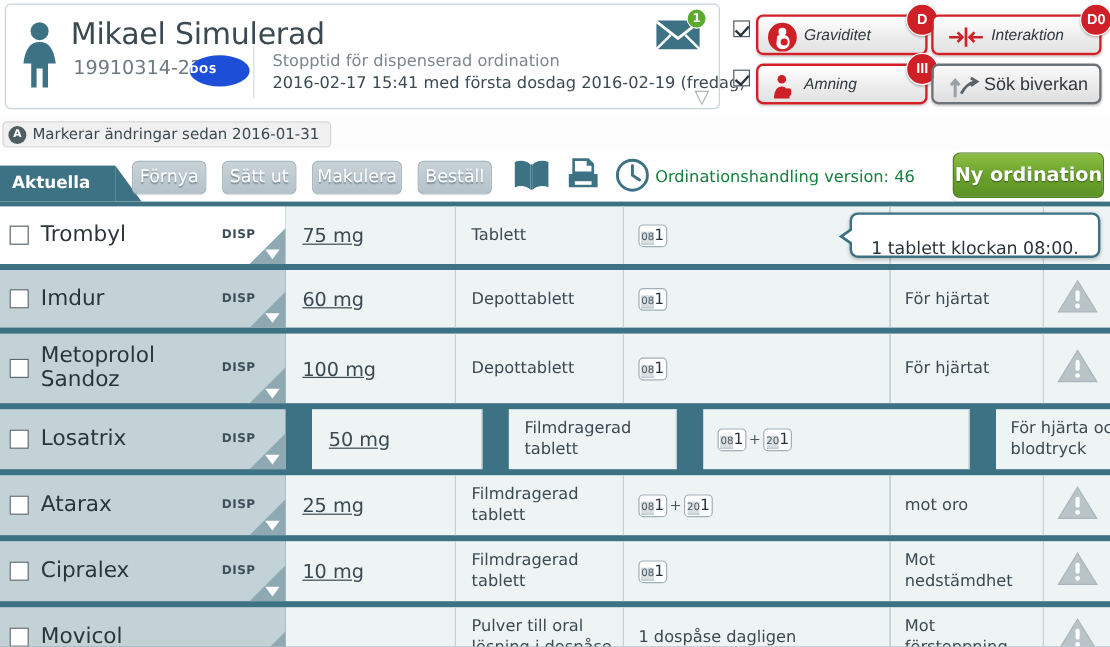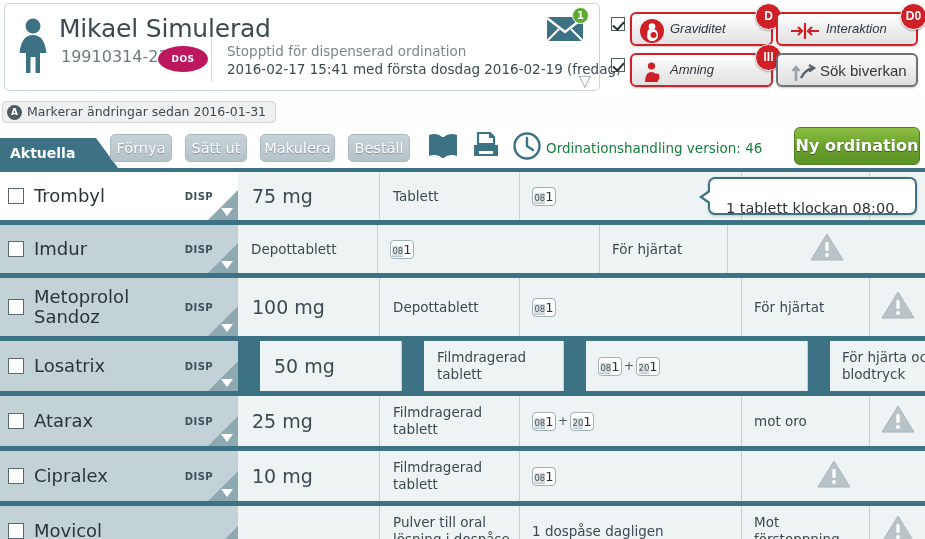--- a/index.html
+++ b/index.html
@@ -44,24 +44,23 @@
   }
   .patient-pnr {
     position: absolute; left: 56px; top: 43px;
     font-size: 16px; color: #6d7a81;
     white-space: nowrap;
   }
   .dos-badge {
     position: absolute; left: 153px; top: 42px;
     width: 50px; height: 26px;
     border-radius: 50%;
-    background: #be185d;
+    background: #1d4ed8;
     color: #ffffff;
     font-size: 9px; font-weight: bold;
-    text-align: center;
     line-height: 26px;
     letter-spacing: 0.4px;
   }
   .vdivider {
     position: absolute; left: 206px; top: 34px;
     width: 1px; height: 44px;
     background: #d4dde1;
   }
   .stop-label {
     position: absolute; left: 222px; top: 39px;
@@ -286,22 +285,23 @@
     width: 0; height: 0;
     border-left: 6px solid transparent;
     border-right: 6px solid transparent;
     border-top: 8px solid #ffffff;
   }
   .c-strength {
     width: 142px; flex: 0 0 142px;
     background: #eef3f4;
     display: flex; align-items: center;
     padding-left: 14px;
-    font-size: 19px; color: #3b4a52;
+    font-size: 16px; color: #3b4a52;
     border-right: 1px solid #c4d1d6;
+    text-decoration: underline;
   }
   .c-form {
     width: 140px; flex: 0 0 140px;
     background: #eef3f4;
     display: flex; align-items: center;
     padding-left: 13px;
     font-size: 13.5px; color: #3b4a52;
     line-height: 1.25;
     border-right: 1px solid #c4d1d6;
   }
@@ -547,20 +547,21 @@
           <div class="tooltip">1 tablett klockan 08:00.</div>
         </div>
         <div class="row" style="height: 48px;">
           <div class="c-name">
             <span class="rowchk"></span>
             <span class="medname">Imdur</span>
             <span class="disp">DISP</span>
             <span class="corner"></span>
             <span class="corner-tri"></span>
           </div>
+          <div class="c-strength">60 mg</div>
           <div class="c-form">Depottablett</div>
           <div class="c-dose">
             <span class="dosepills">
               <span class="pill"><span class="ph">08</span><span class="pv">1</span></span>
             </span>
           </div>
           <div class="c-ind">För hjärtat</div>
           <div class="c-warn">
             <span><svg width="34" height="30" viewBox="0 0 34 30">
                 <path d="M17 2 L33 28 L1 28 Z" fill="#b9c4c9" stroke="#aab6bc" stroke-width="1"></path>
@@ -653,20 +654,21 @@
             <span class="corner"></span>
             <span class="corner-tri"></span>
           </div>
           <div class="c-strength">10 mg</div>
           <div class="c-form">Filmdragerad tablett</div>
           <div class="c-dose">
             <span class="dosepills">
               <span class="pill"><span class="ph">08</span><span class="pv">1</span></span>
             </span>
           </div>
+          <div class="c-ind">Mot nedstämdhet</div>
           <div class="c-warn">
             <span><svg width="34" height="30" viewBox="0 0 34 30">
                 <path d="M17 2 L33 28 L1 28 Z" fill="#b9c4c9" stroke="#aab6bc" stroke-width="1"></path>
                 <rect x="15.3" y="10" width="3.4" height="9" rx="1.4" fill="#ffffff"></rect>
                 <circle cx="17" cy="23" r="2" fill="#ffffff"></circle>
               </svg></span>
           </div>
         </div>
         <div class="row" style="height: 50px;">
           <div class="c-name">

